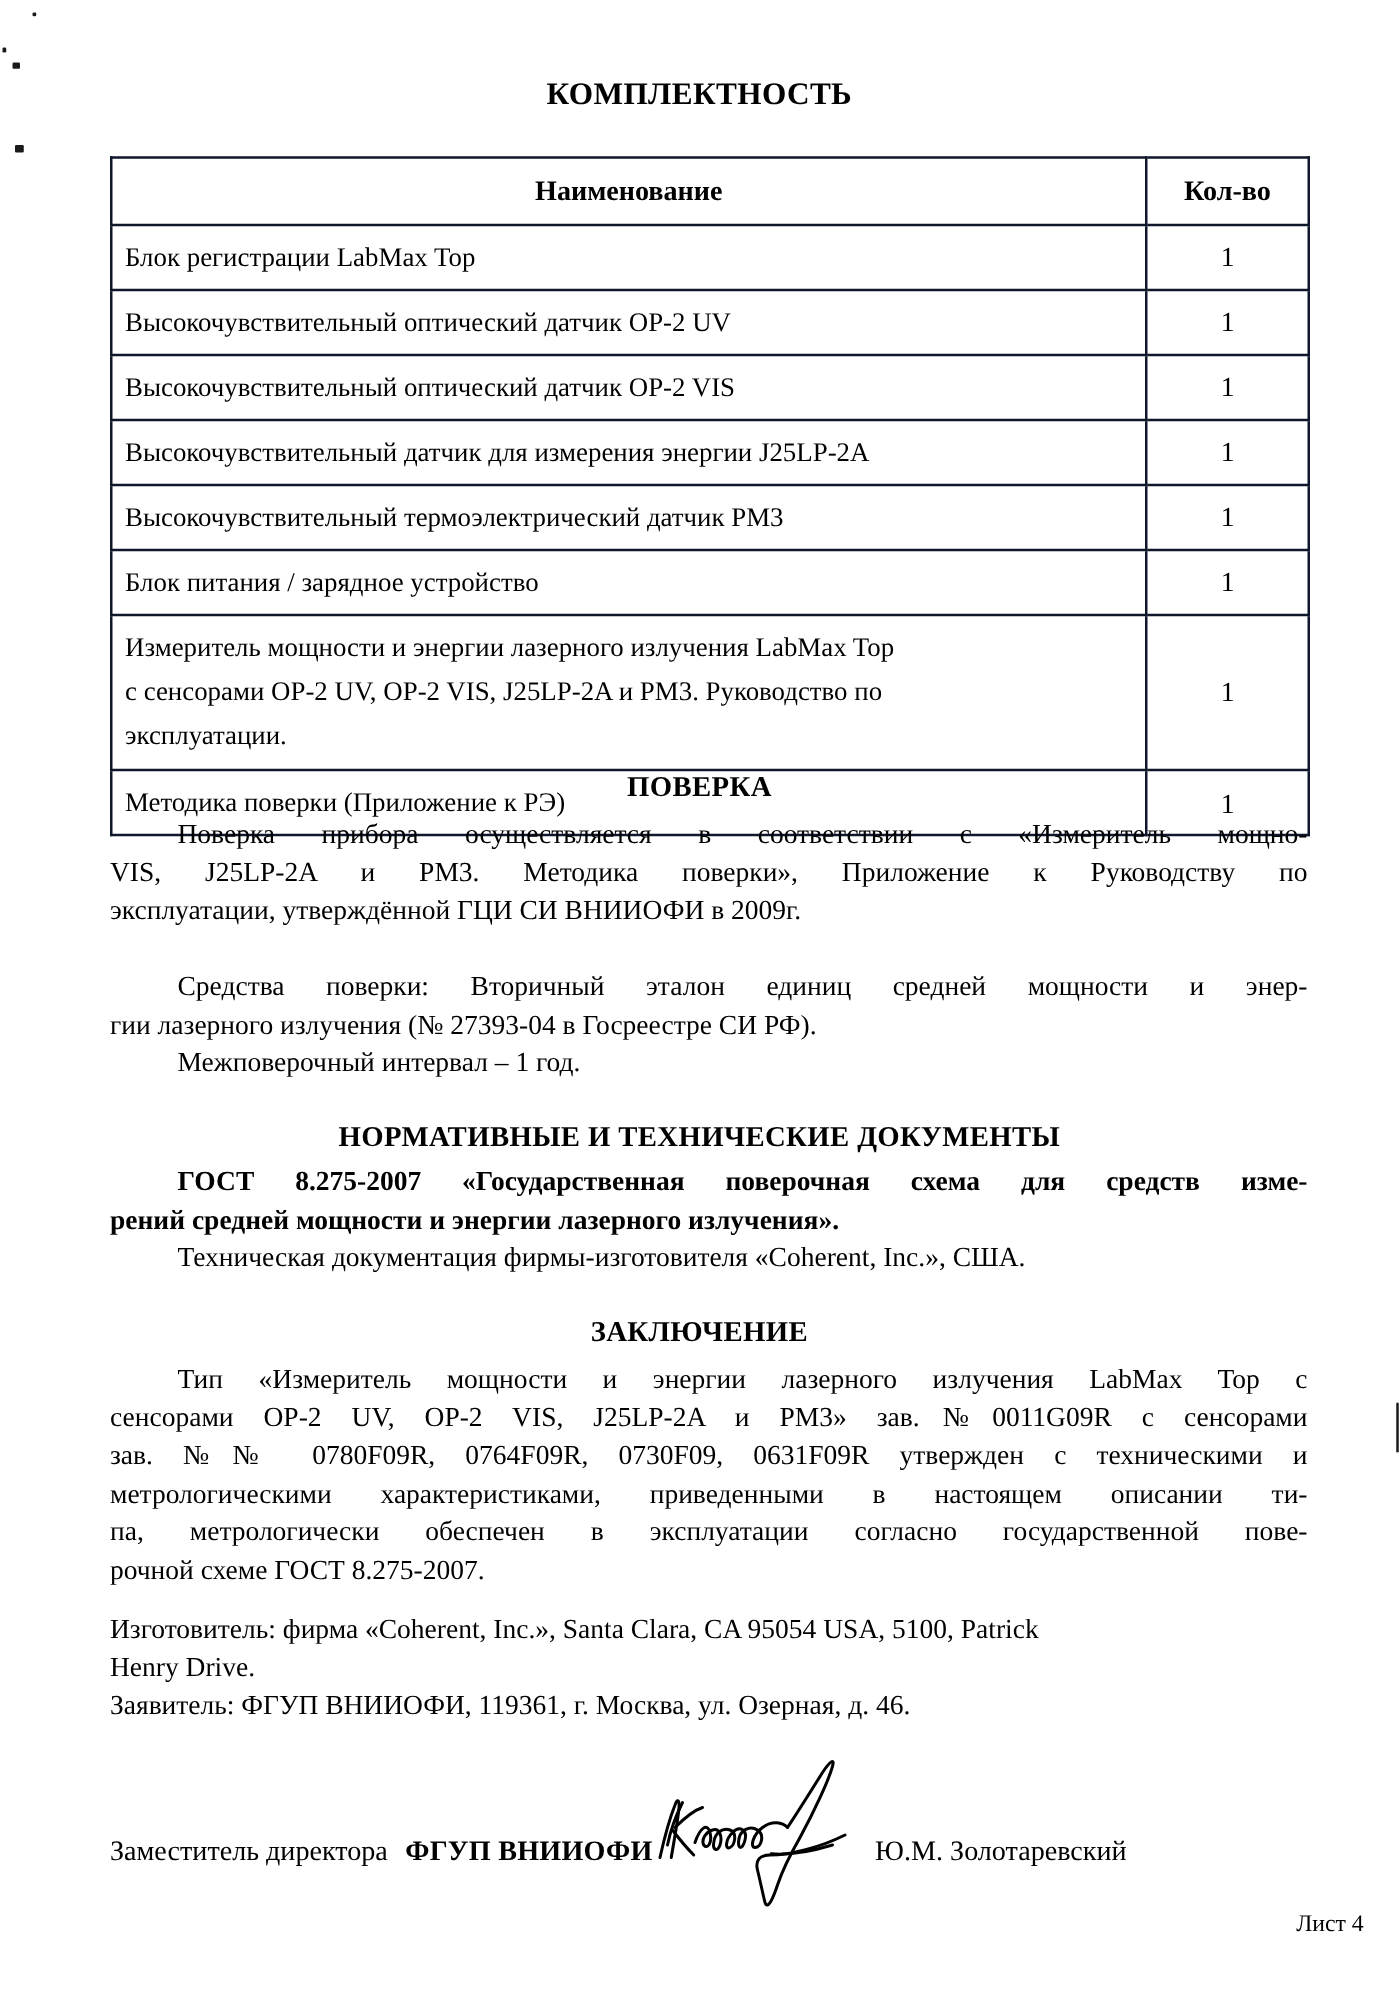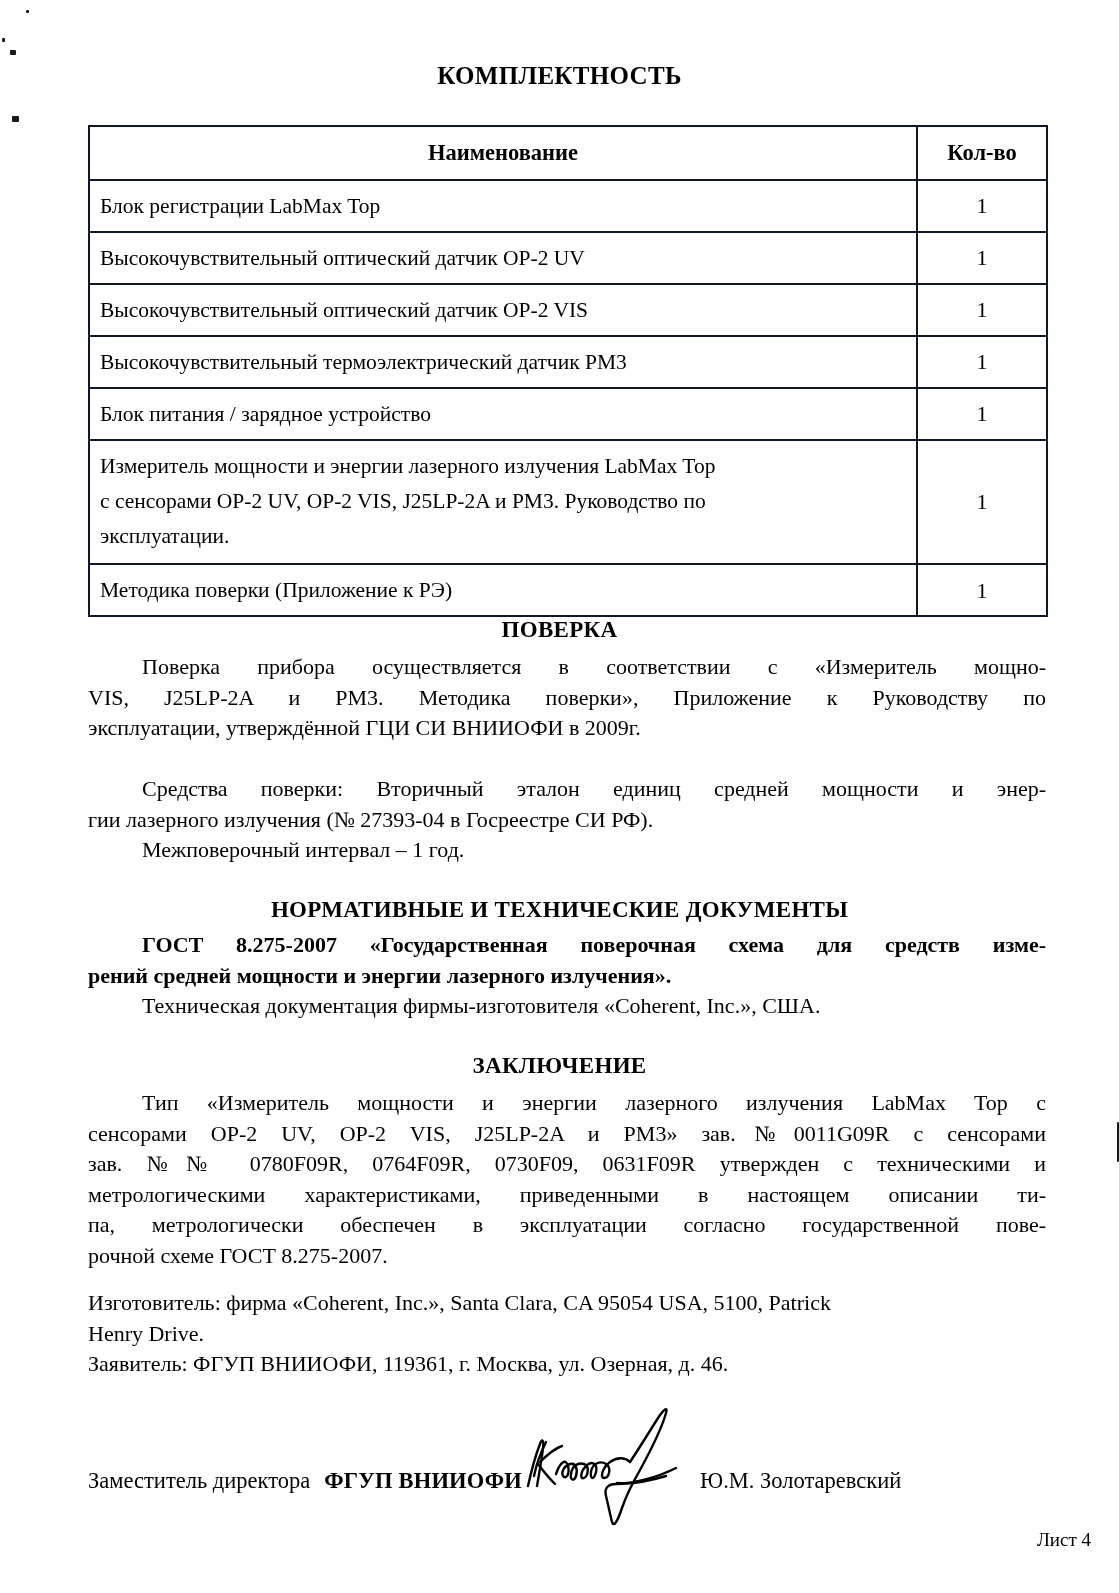--- a/index.html
+++ b/index.html
@@ -196,20 +196,24 @@
         <tr>
           <td class="name-cell">Блок регистрации LabMax Top</td>
           <td class="qty-cell">1</td>
         </tr>
         <tr>
           <td class="name-cell">Высокочувствительный оптический датчик OP-2 UV</td>
           <td class="qty-cell">1</td>
         </tr>
         <tr>
           <td class="name-cell">Высокочувствительный оптический датчик OP-2 VIS</td>
+          <td class="qty-cell">1</td>
+        </tr>
+        <tr>
+          <td class="name-cell">Высокочувствительный датчик для измерения энергии J25LP-2A</td>
           <td class="qty-cell">1</td>
         </tr>
         <tr>
           <td class="name-cell">Высокочувствительный термоэлектрический датчик PM3</td>
           <td class="qty-cell">1</td>
         </tr>
         <tr>
           <td class="name-cell">Блок питания / зарядное устройство</td>
           <td class="qty-cell">1</td>
         </tr>

